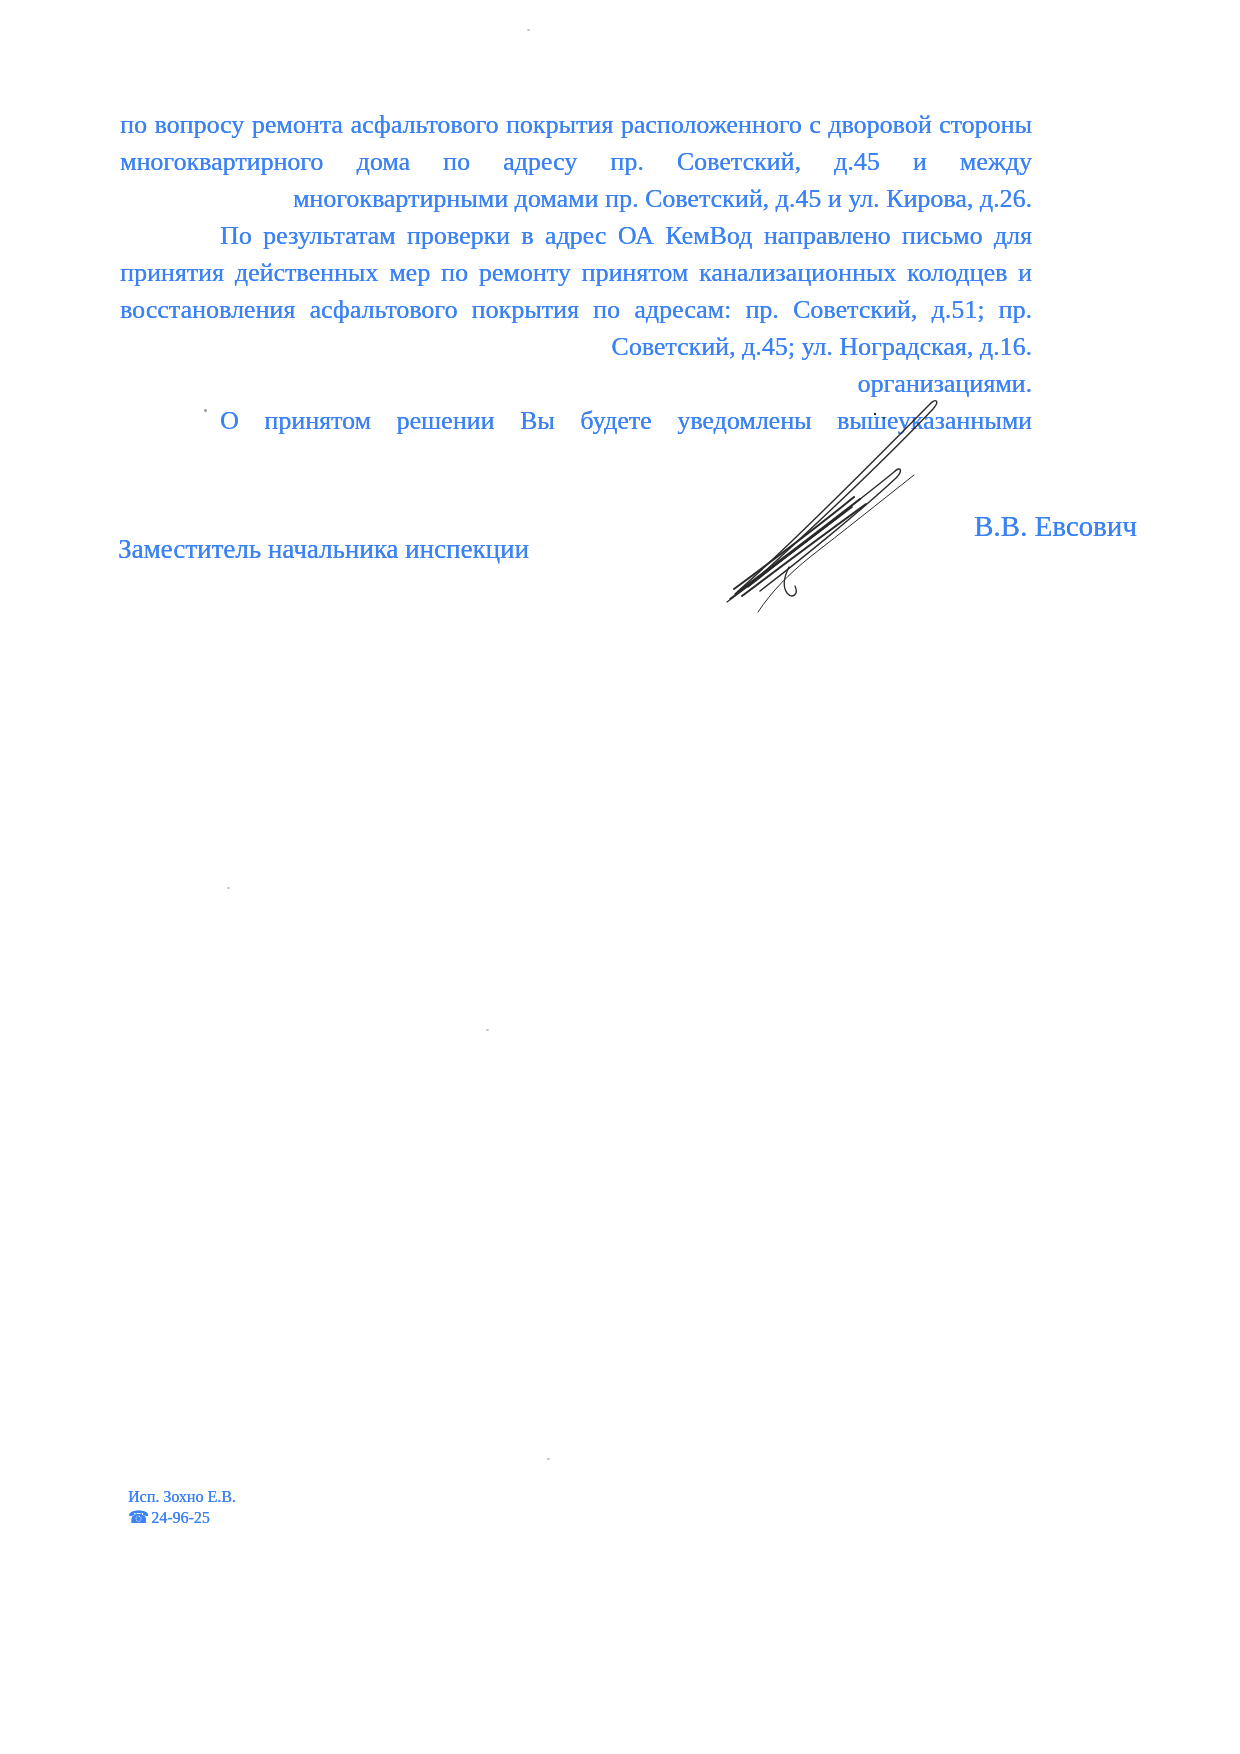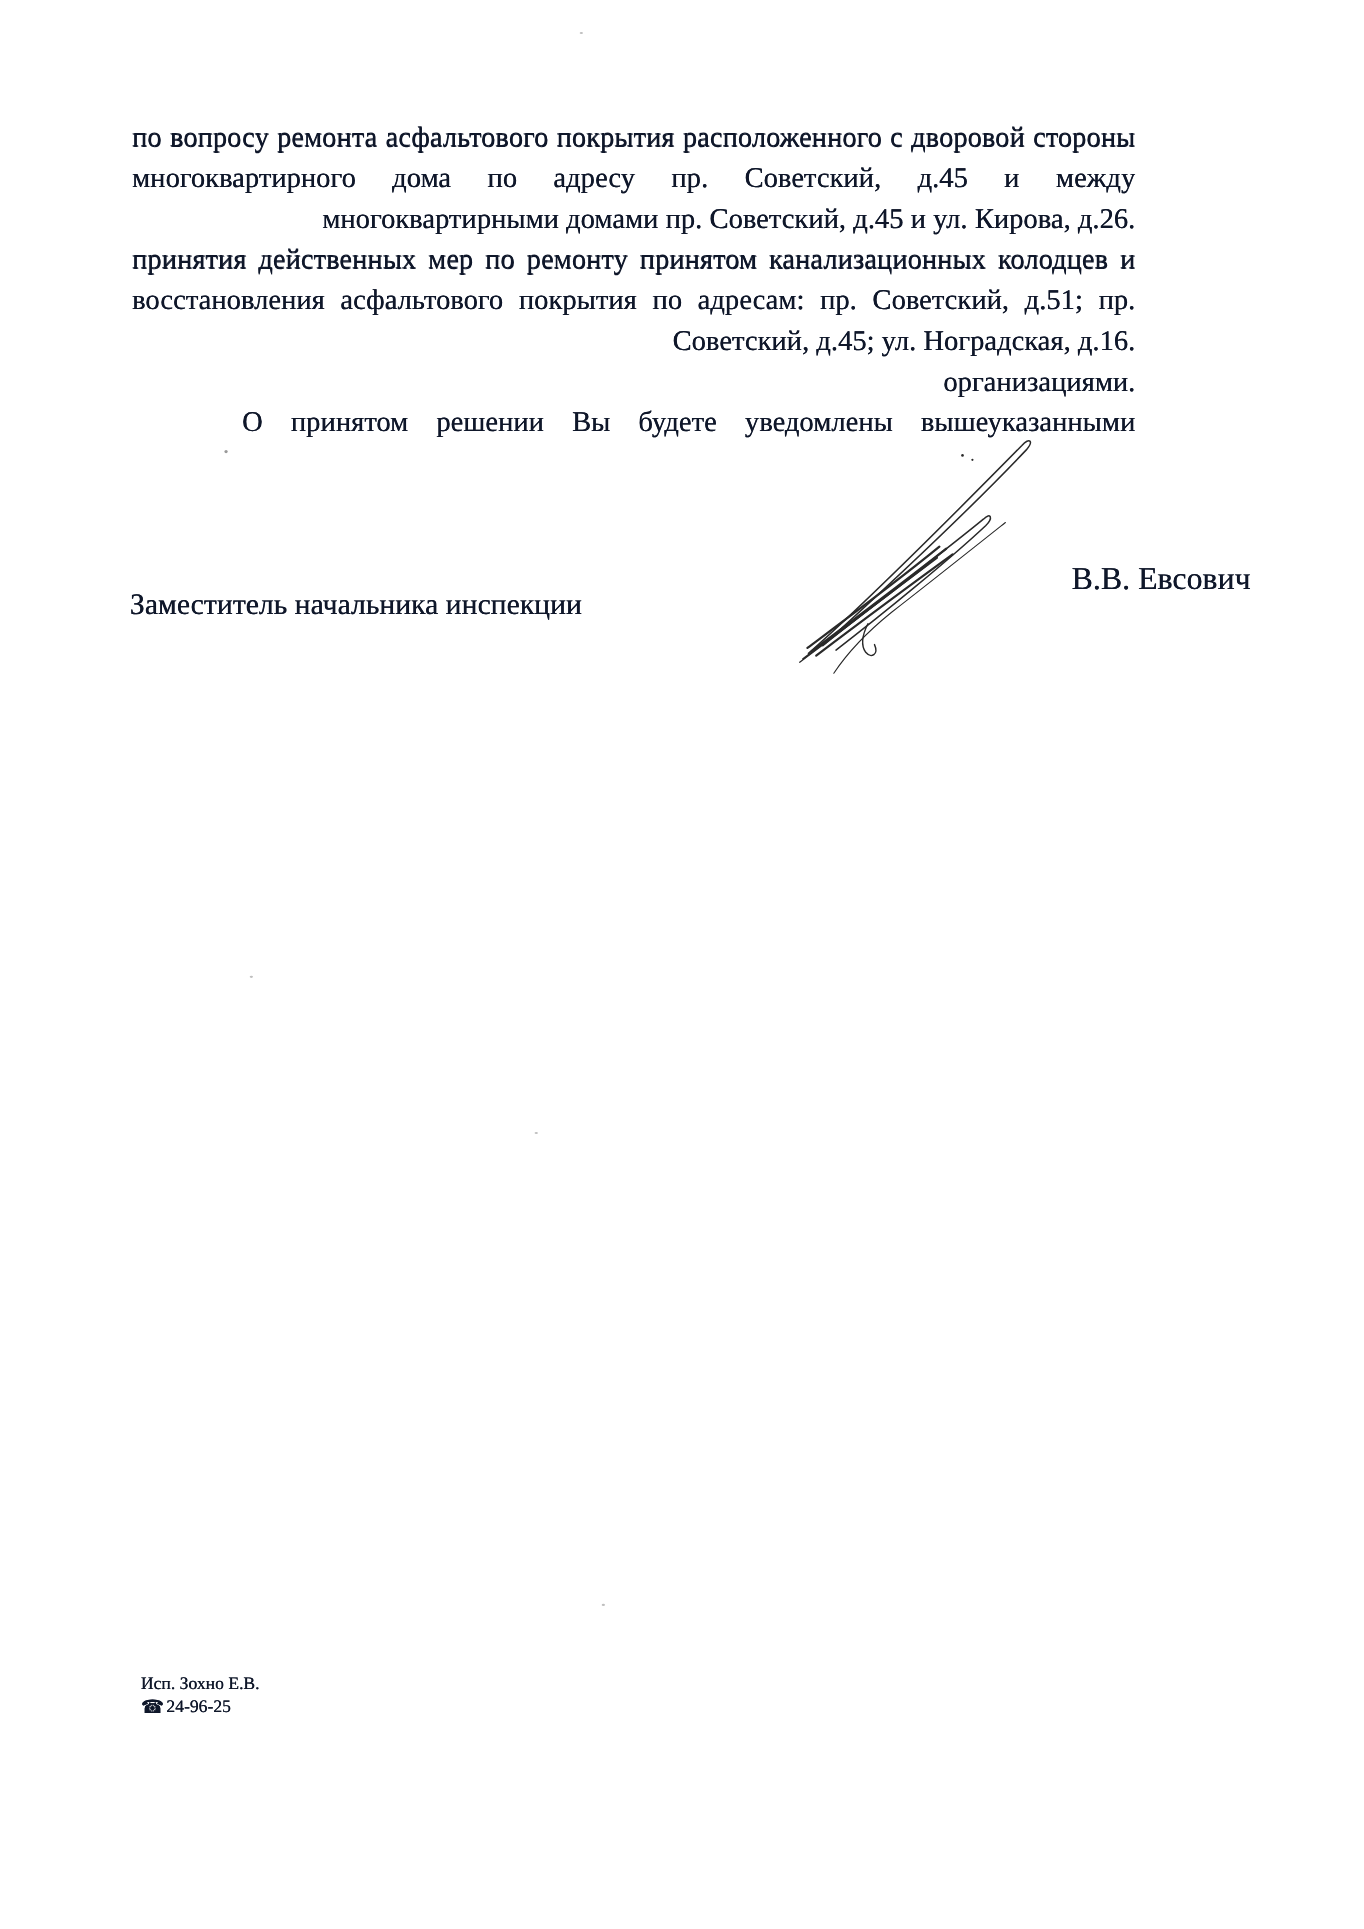--- a/index.html
+++ b/index.html
@@ -2,21 +2,21 @@
 <html><head>
 <meta charset="utf-8">
 <style>
   html,body{margin:0;padding:0;background:#e8e8e8;}
   .page{
     position:relative;
     width:1240px;height:1754px;
     margin:0 auto;
     background:#ffffff;
     font-family:"Liberation Serif","DejaVu Serif",serif;
-    color:#0f172a;
+    color:#3b82f6;
     overflow:hidden;
   }
   
   .ink{ text-shadow:0.25px 0.25px 0 currentColor; }
 
   .body-text{
     position:absolute;
     left:120px; top:106px; width:912px;
     font-size:26px; line-height:37px;
   }
@@ -31,21 +31,21 @@
   .sig-name{
     position:absolute; left:974px; top:510px;
     font-size:29px;
   }
   .sig-svg{
     position:absolute; left:638px; top:372px;
     width:315px; height:250px;
   }
 
   .footer{
-    position:absolute; left:128px; top:1520px;
+    position:absolute; left:128px; top:1486px;
     font-size:16px; line-height:21px;text-align:right;
   }
   .footer .phone-row{ display:flex; align-items:center; gap:2px; }
   .phone-icon{ font-size:17px; line-height:1; }
 
   .speck{
     position:absolute; background:#bfbfbf; border-radius:50%;
   }
   .sp1{ left:527px; top:29px;  width:3px; height:2px; }
   .sp2{ left:204px; top:409px; width:3px; height:3px; background:#9a9a9a;}
@@ -55,20 +55,21 @@
 </style>
 </head>
 <body>
 
 <div class="page">
 
   <div class="body-text ink">
     <div class="line j">по вопросу ремонта асфальтового покрытия расположенного с дворовой стороны</div>
     <div class="line j">многоквартирного дома по адресу пр. Советский, д.45 и между</div>
     <div class="line">многоквартирными домами пр. Советский, д.45 и ул. Кирова, д.26.</div>
+    <div class="line j ind">По результатам проверки в адрес ОА КемВод направлено письмо для</div>
     <div class="line j">принятия действенных мер по ремонту принятом канализационных колодцев и</div>
     <div class="line j">восстановления асфальтового покрытия по адресам: пр. Советский, д.51; пр.</div>
     <div class="line">Советский, д.45; ул. Ноградская, д.16.</div>
     <div class="line">организациями.</div>
     <div class="line j ind">О принятом решении Вы будете уведомлены вышеуказанными</div>
   </div>
 
   <div class="sig-label ink">Заместитель начальника инспекции</div>
 
   <svg class="sig-svg" viewBox="0 0 315 250" fill="none" stroke="#2a2a2a" stroke-linecap="round">

